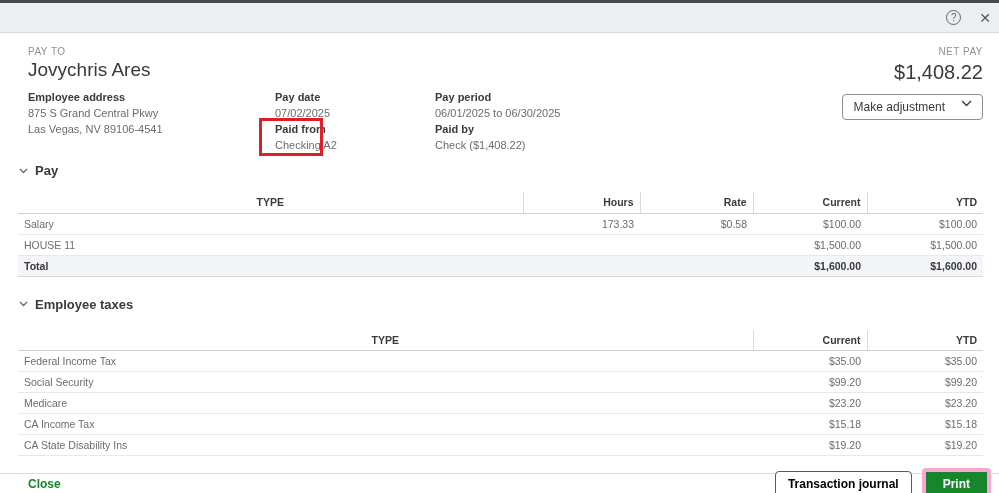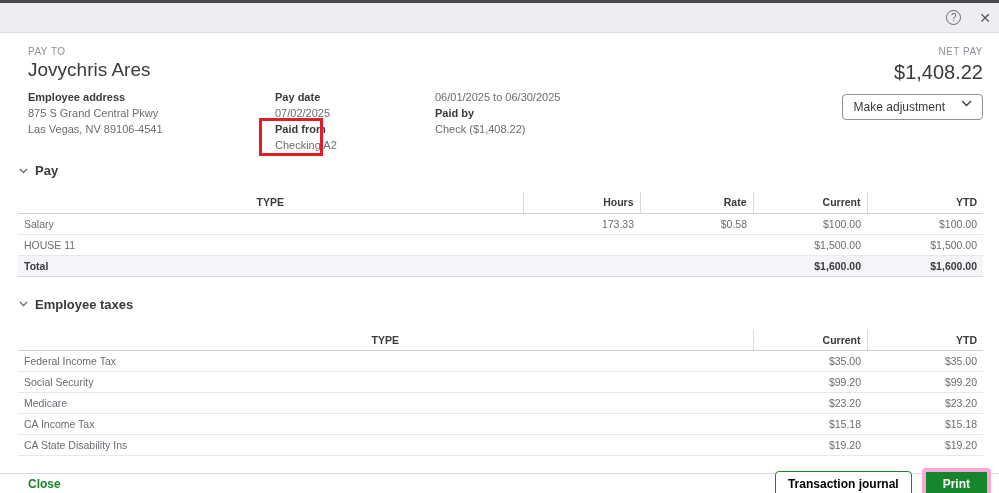--- a/index.html
+++ b/index.html
@@ -128,20 +128,21 @@
           <div class="info-line info-value">Las Vegas, NV 89106-4541</div>
         </div>
         <div class="paydate-col">
           <div class="info-line info-label">Pay date</div>
           <div class="info-line info-value">07/02/2025</div>
           <div class="info-line info-label">Paid from</div>
           <div class="info-line info-value">Checking A2</div>
           <div class="red-box"></div>
         </div>
         <div>
+          <div class="info-line info-label">Pay period</div>
           <div class="info-line info-value">06/01/2025 to 06/30/2025</div>
           <div class="info-line info-label">Paid by</div>
           <div class="info-line info-value">Check ($1,408.22)</div>
         </div>
       </div>
     </div>
 
     <div class="net-pay-block">
       <div class="tiny-label">NET PAY</div>
       <div class="net-pay-amount">$1,408.22</div>

